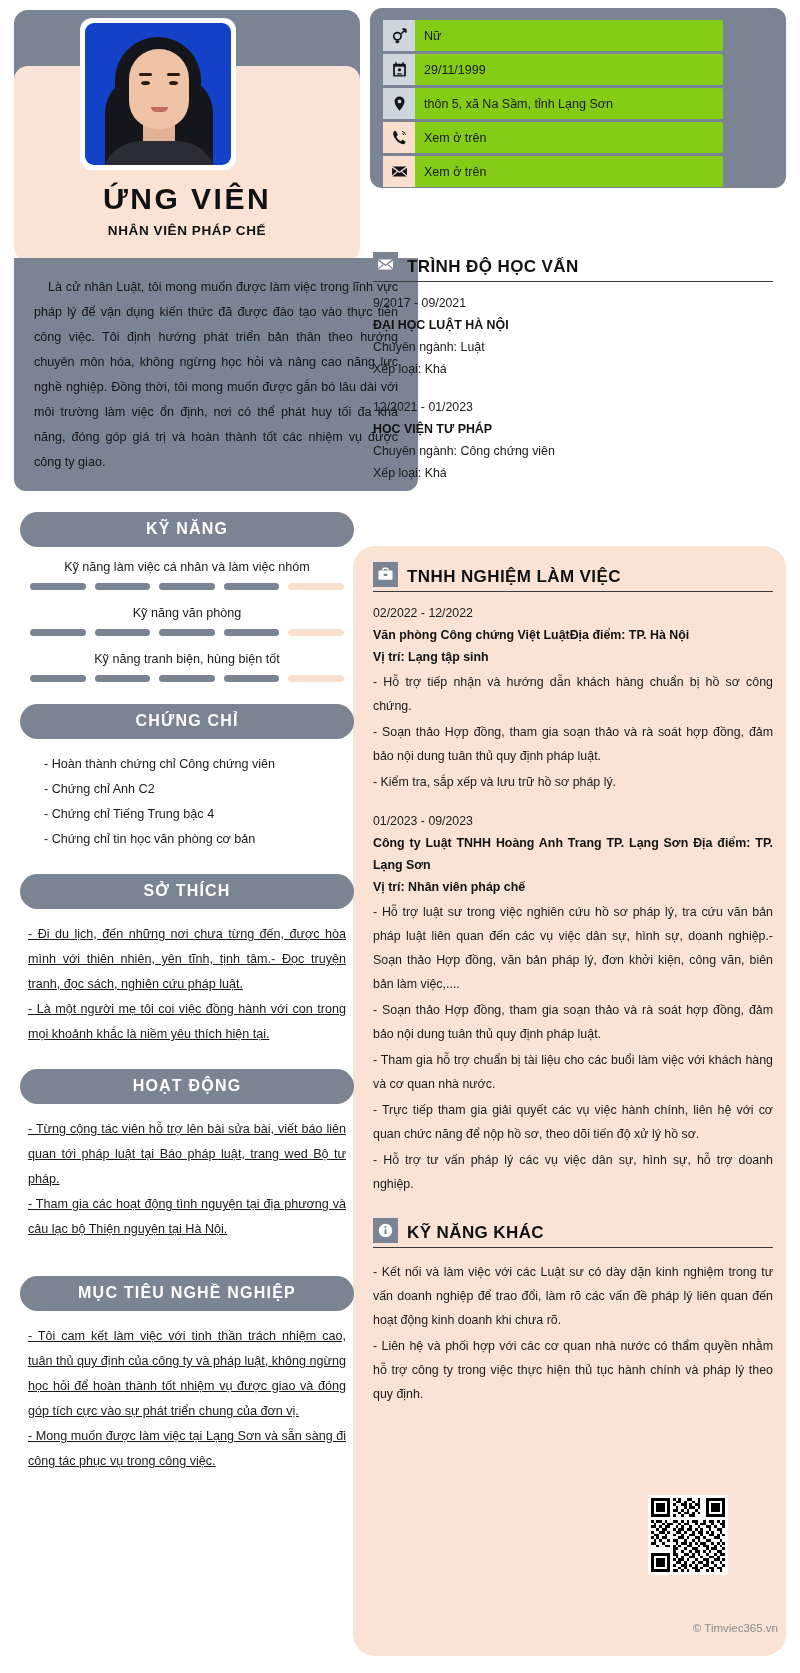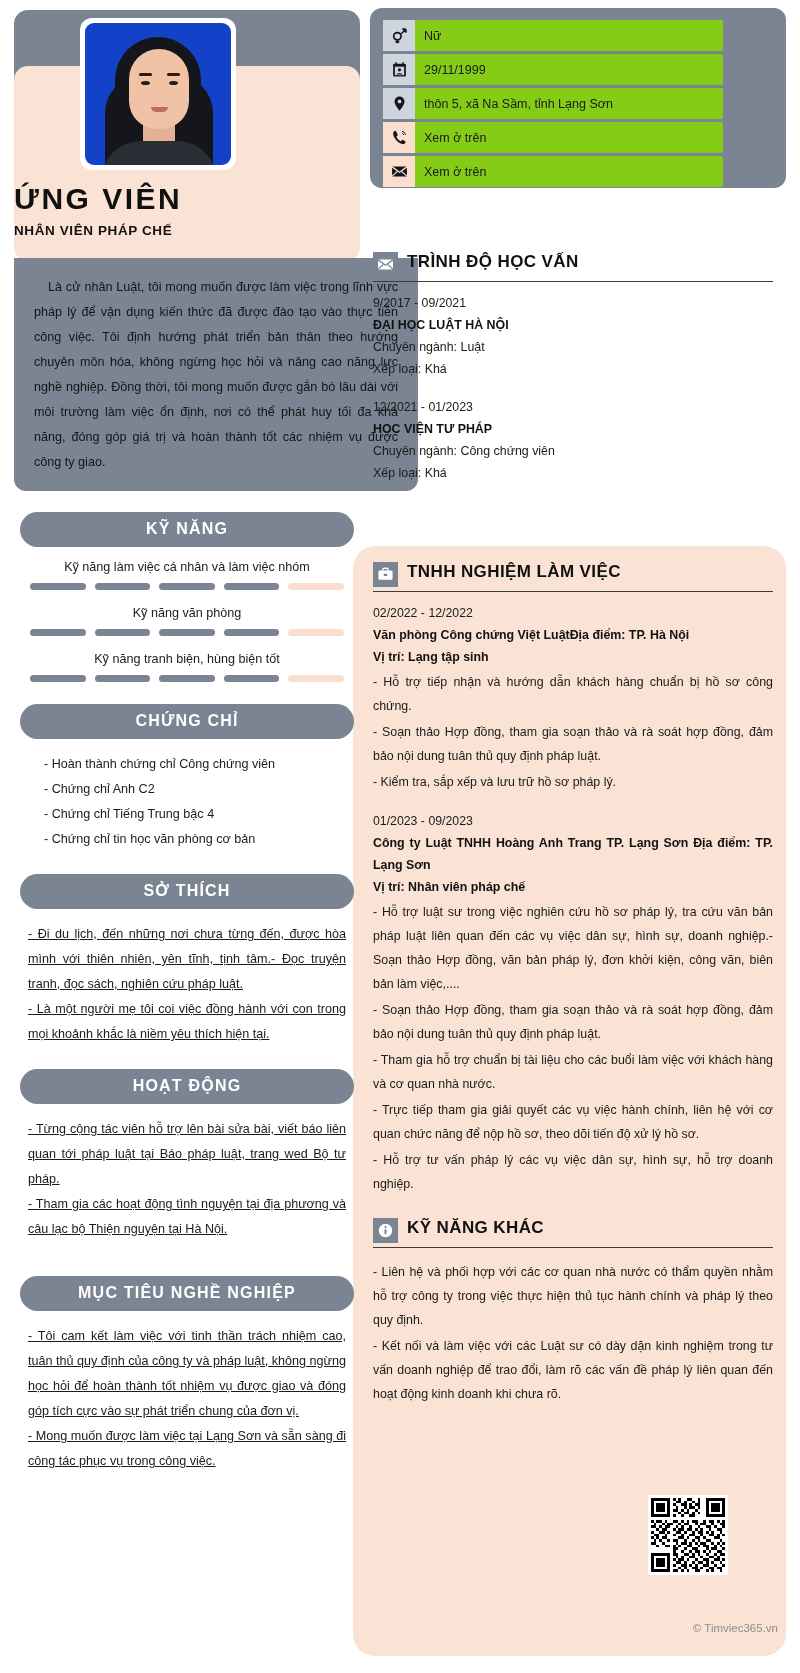--- a/index.html
+++ b/index.html
@@ -117,21 +117,21 @@
     font-size: 12.5px;
     color: #1b1b1b;
     padding-left: 9px;
   }
 
   
   .name-block {
     position: absolute;
     left: 14px; top: 182px;
     width: 346px;
-    text-align: left;
+    text-align: center;
     z-index: 5;
   }
   .cand-name {
     font-size: 30px;
     font-weight: bold;
     letter-spacing: 2.5px;
     color: #111;
   }
   .cand-role {
     font-size: 13.5px;
@@ -219,21 +219,21 @@
   
   .right-col {
     position: absolute;
     left: 373px; top: 252px;
     width: 400px;
     z-index: 5;
   }
   .rsec { margin-bottom: 22px; }
   .rhead {
     display: flex;
-    align-items: flex-start;
+    align-items: flex-end;
     border-bottom: 1.6px solid #3b3b3b;
     padding-bottom: 4px;
   }
   .rhead-ico {
     width: 25px; height: 25px;
     flex: 0 0 25px;
     background: #7a8492;
     display: flex; align-items: center; justify-content: center;
     margin-right: 9px;
   }
@@ -525,22 +525,22 @@
         <span class="rhead-ico">
           <svg viewBox="0 0 24 24">
               <circle cx="12" cy="12" r="9.5"></circle>
               <circle cx="12" cy="7.3" r="1.5" fill="#7a8492"></circle>
               <rect x="10.6" y="10.2" width="2.8" height="7.2" rx="1.1" fill="#7a8492"></rect>
             </svg>
         </span>
         <span class="rhead-title">KỸ NĂNG KHÁC</span>
       </div>
       <div class="rbody">
+        <p class="e-desc">- Kết nối và làm việc với các Luật sư có dày dặn kinh nghiệm trong tư vấn doanh nghiệp để trao đổi, làm rõ các vấn đề pháp lý liên quan đến hoạt động kinh doanh khi chưa rõ.</p>
         <p class="e-desc">- Liên hệ và phối hợp với các cơ quan nhà nước có thẩm quyền nhằm hỗ trợ công ty trong việc thực hiện thủ tục hành chính và pháp lý theo quy định.</p>
-        <p class="e-desc">- Kết nối và làm việc với các Luật sư có dày dặn kinh nghiệm trong tư vấn doanh nghiệp để trao đổi, làm rõ các vấn đề pháp lý liên quan đến hoạt động kinh doanh khi chưa rõ.</p>
       </div>
     </div>
 
   </div>
 
   <div class="qr">
     <svg width="80" height="80" viewBox="0 0 29 29" shape-rendering="crispEdges">
       <rect width="29" height="29" fill="#fff"></rect>
       <g fill="#000">
         <rect x="1" y="1" width="7" height="1"></rect>

